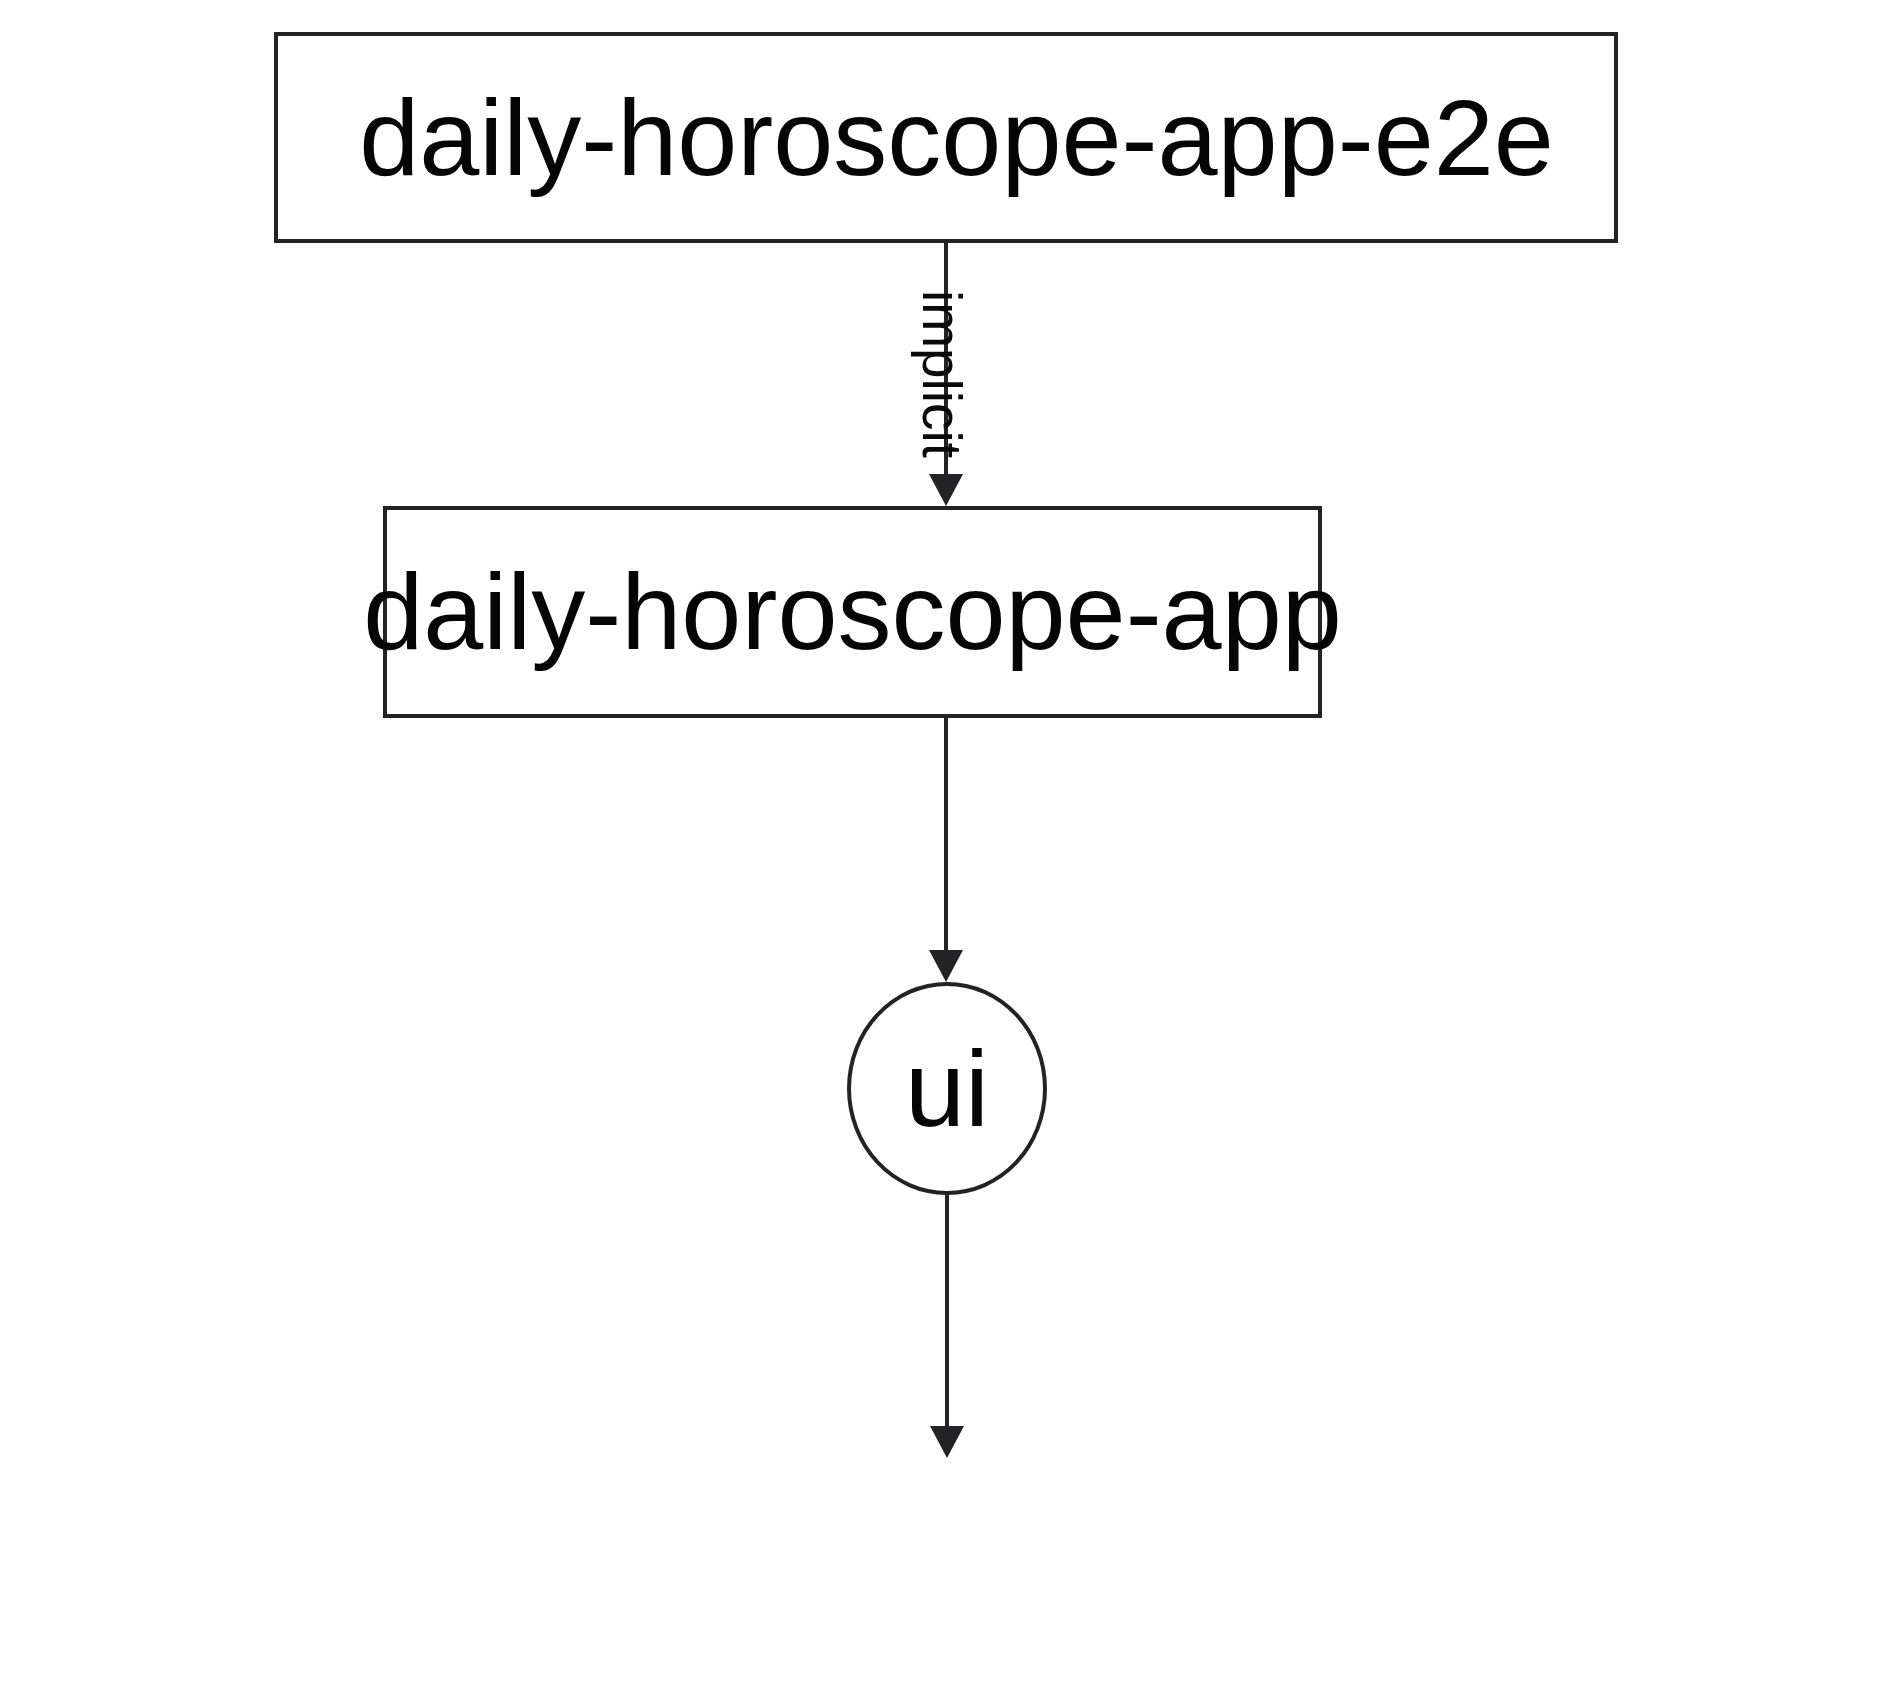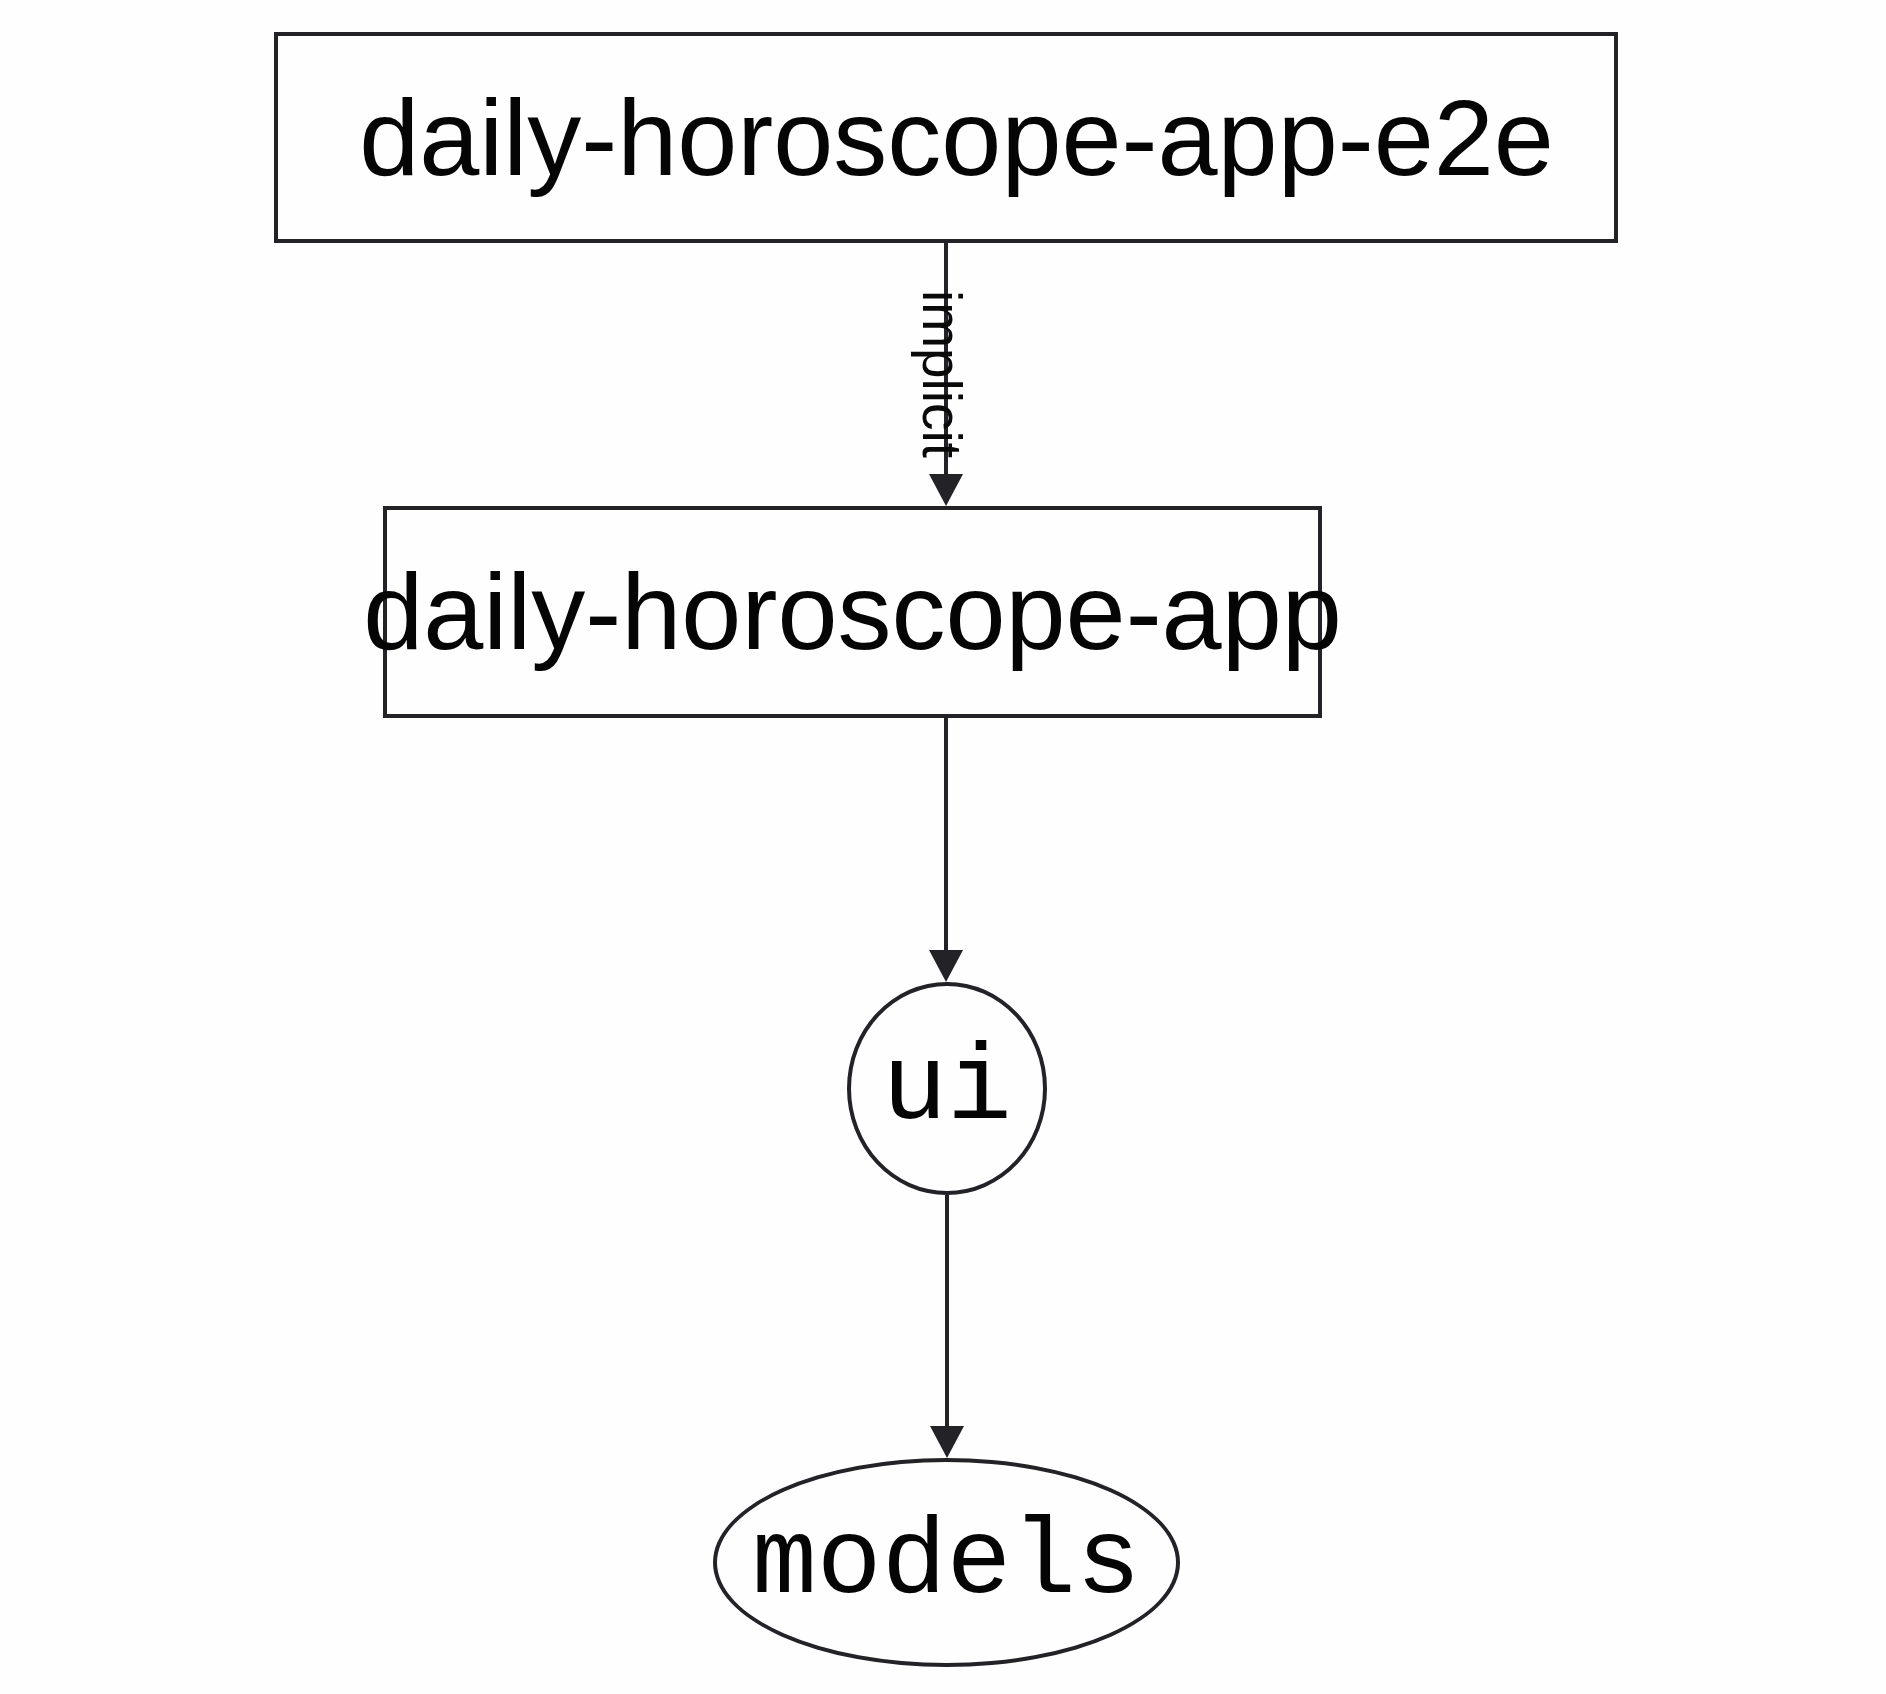--- a/index.html
+++ b/index.html
@@ -22,21 +22,21 @@
     background: #fefefe;
     display: flex;
     align-items: center;
     justify-content: center;
     color: #050505;
     font-size: 108px;
     line-height: 1;
     white-space: nowrap;
   }
   .node.rect { border-radius: 0; }
-  .node.ellipse { border-radius: 50%; font-family: Liberation Mono, monospace; }
+  .node.ellipse { border-radius: 50%; }
 
   #node-e2e    { left: 274px; top: 32px;   width: 1344px; height: 211px; padding-left: 21px; }
   #node-app    { left: 383px; top: 506px;  width: 939px; height: 212px; }
   #node-ui     { left: 847px; top: 982px;  width: 200px;  height: 213px; }
   #node-models { left: 713px; top: 1458px; width: 467px;  height: 209px; }
 
   .edge-line {
     position: absolute;
     width: 4px;
     background: #232327;
@@ -88,17 +88,14 @@
   </div>
 
   <div class="node rect" id="node-app">
     <span>daily-horoscope-app</span>
   </div>
 
   <div class="node ellipse" id="node-ui">
     <span>ui</span>
   </div>
 
-  <div class="node ellipse" id="node-models">
-    <span>models</span>
-  </div>
 
 </div>
 
 </body></html>

